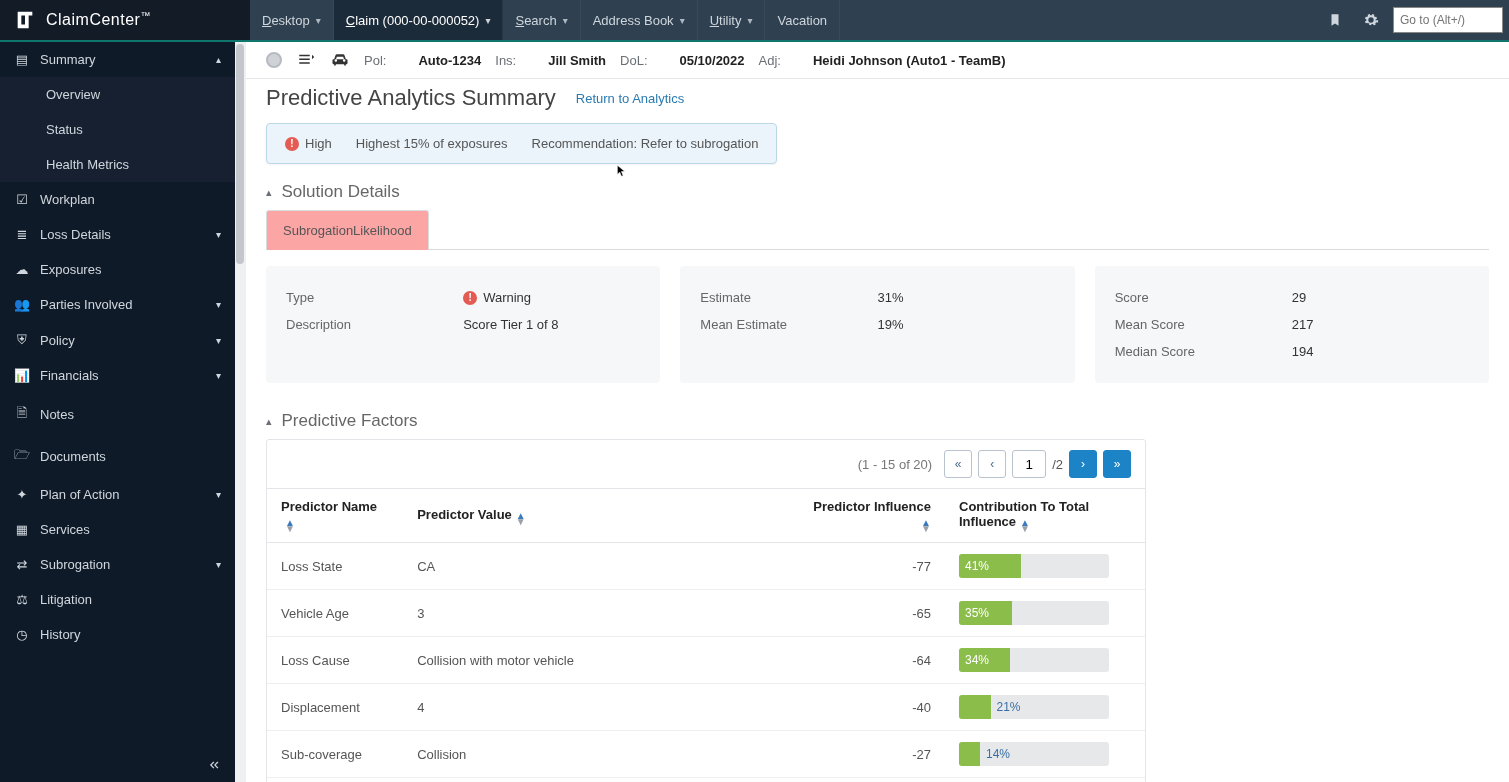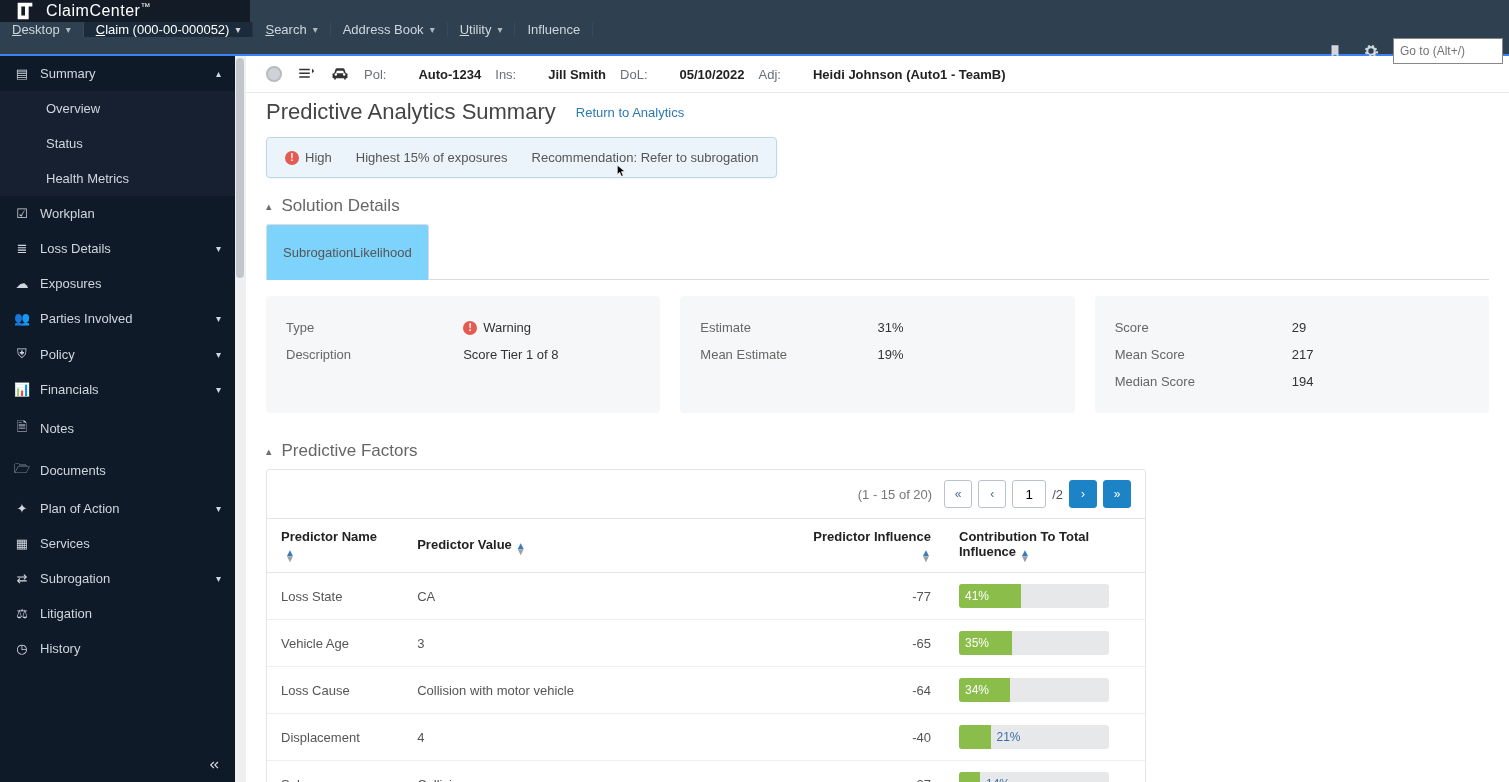--- a/index.html
+++ b/index.html
@@ -1,20 +1,20 @@
 <!DOCTYPE html>
 <html><head>
 <meta charset="utf-8">
 <style>
   * { box-sizing: border-box; margin: 0; padding: 0; }
   html, body { height: 100%; font-family: "Segoe UI", Arial, sans-serif; font-size: 13px; color: #333; background:#fff;}
   body { display: flex; flex-direction: column; }
 
   
-  .topbar { height: 56px; background: #2f4050; color: #fff; display:flex; align-items:stretch; border-bottom: 2px solid #3b82f6; flex-direction: column;}
+  .topbar { height: 42px; background: #2f4050; color: #fff; display:flex; align-items:stretch; border-bottom: 2px solid #0f766e;}
   .topbar-left { display:flex; align-items:center; background:#131b27; width:250px; padding:0 14px; gap:10px;}
   .brand-glyph { width:22px; height:22px; display:flex; align-items:center; justify-content:center; }
   .brand-glyph svg { width:22px; height:22px; }
   .brand-text { font-size:16px; font-weight:400; letter-spacing:.5px; color:#fff;}
   .brand-tm { font-size:10px; vertical-align:super;}
   .top-menu { display:flex; }
   .top-menu-item { display:flex; align-items:center; padding:0 12px; color:#cfd6dd; cursor:pointer; border-right:1px solid rgba(255,255,255,.05); gap:6px;}
   .top-menu-item.active { background:#1c2b3a; color:#fff;}
   .top-menu-item .arrow { font-size:10px; opacity:.8;}
   .top-menu-item .label u { text-decoration: underline;}
@@ -54,21 +54,21 @@
   .alert-dot { width:14px; height:14px; border-radius:50%; background:#e35b52; display:inline-flex; align-items:center; justify-content:center; color:#fff; font-size:10px; font-weight:bold;}
   .callout .big { color:#555; }
 
   
   .sect-head { padding:8px 20px; display:flex; align-items:center; gap:10px; cursor:pointer;}
   .sect-caret { font-size:11px; color:#6b7076;}
   .sect-title { font-size:17px; color:#666; font-weight:400;}
 
   
   .tabs { margin:0 20px; }
-  .tab { display:inline-block; border:1px solid #d9dcdf; border-bottom:none; padding:20px 16px; background:#7dd3fc; color:#555; border-radius:3px 3px 0 0; cursor:pointer;}
+  .tab { display:inline-block; border:1px solid #d9dcdf; border-bottom:none; padding:12px 16px; background:#fca5a5; color:#555; border-radius:3px 3px 0 0; cursor:pointer;}
   .tab-underline { border-bottom:1px solid #d9dcdf; margin-top:-1px;}
 
   
   .cards { display:flex; gap:20px; padding:16px 20px 20px 20px;}
   .card { flex:1; background:#f6f7f8; border-radius:4px; padding:18px 20px;}
   .card-row { display:flex; padding:6px 0;}
   .card-row .k { width:50%; color:#666;}
   .card-row .v { width:50%; color:#333;}
   .warn-inline { display:inline-flex; align-items:center; gap:6px;}
 
@@ -129,21 +129,21 @@
       </div>
       <div class="top-menu-item">
         <span class="label">Address Book</span>
         <span class="arrow">▾</span>
       </div>
       <div class="top-menu-item">
         <span class="label"><u>U</u>tility</span>
         <span class="arrow">▾</span>
       </div>
       <div class="top-menu-item">
-        <span class="label">Influence</span>
+        <span class="label">Vacation</span>
       </div>
     </div>
   <div class="top-right">
     <span class="top-icon">
         <svg width="14" height="14" viewBox="0 0 24 24">
           <path fill="currentColor" d="M6 2h12v20l-6-4-6 4V2z"></path>
         </svg>
       </span>
     <span class="top-icon">
         <svg width="16" height="16" viewBox="0 0 24 24">

